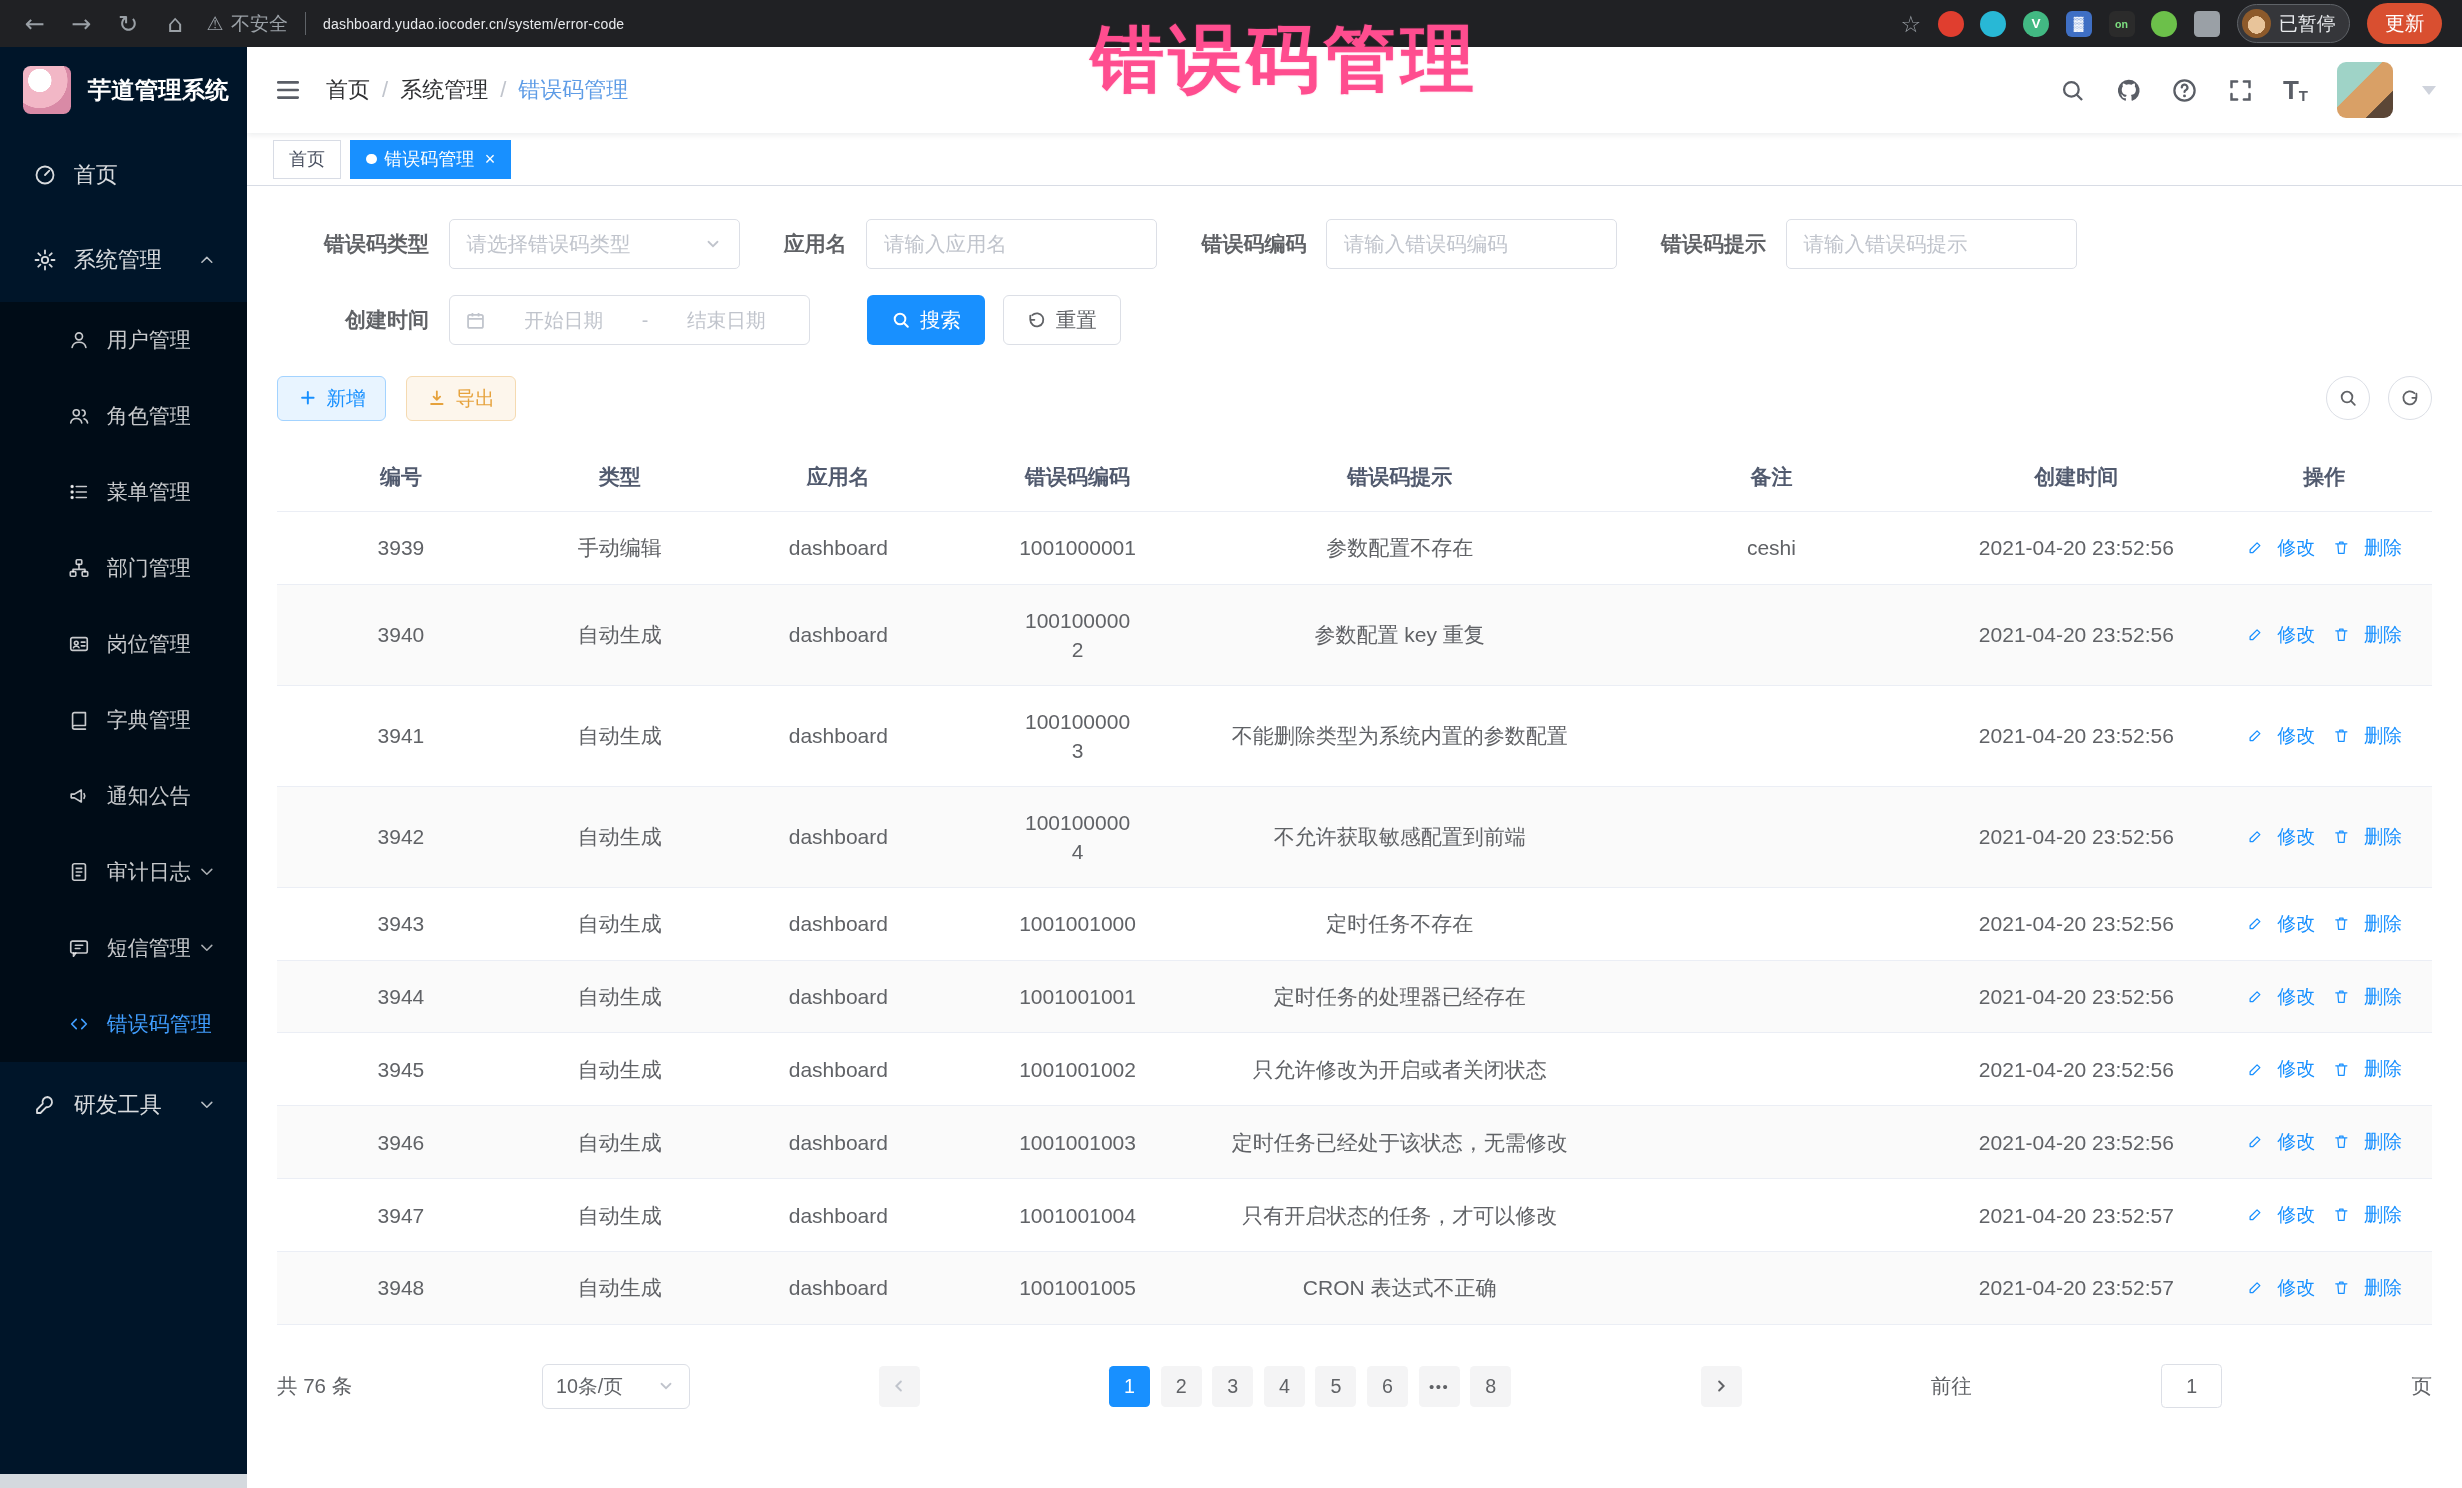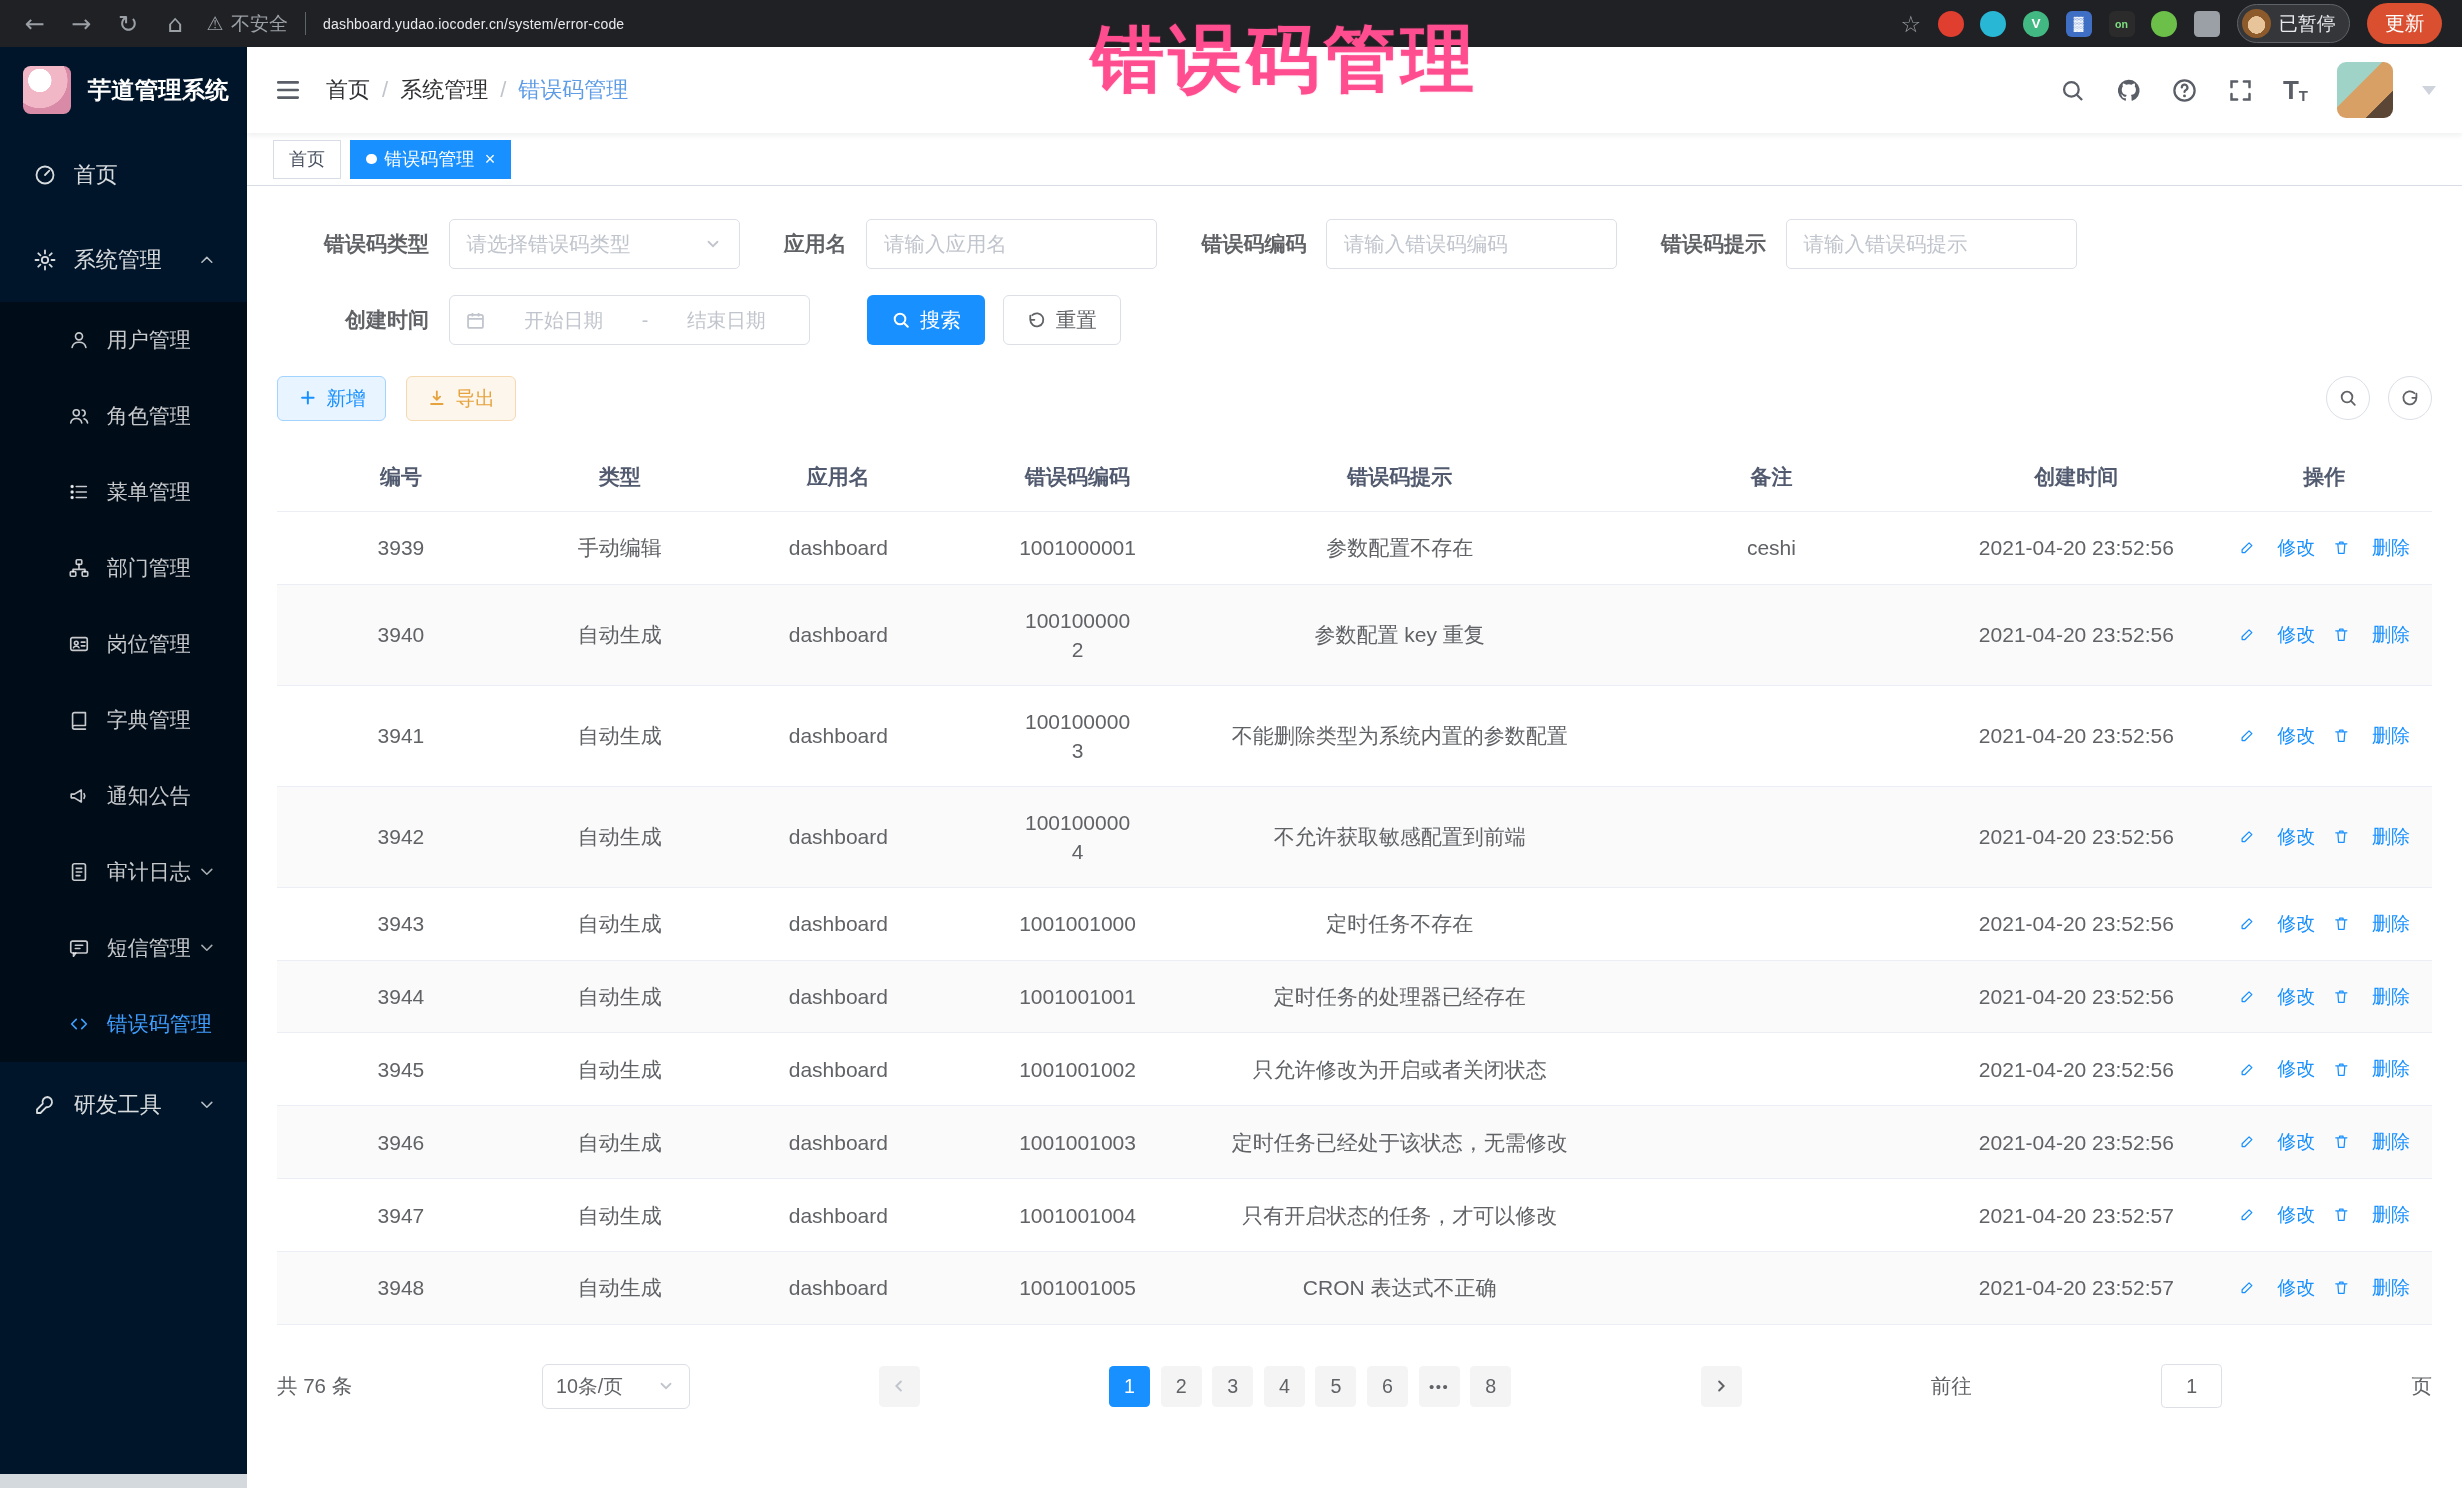--- a/index.html
+++ b/index.html
@@ -96,21 +96,21 @@
   .circle-btn { width:44px; height:44px; border-radius:50%; border:0.8px solid #dcdfe6; display:flex; align-items:center; justify-content:center; color:#606266; cursor:pointer; background:#fff; }
   .circle-btn .icn { width:19.7px; height:19.7px; }
 
   
   table.err-table { width:100%; border-collapse:collapse; table-layout:fixed; }
   .err-table th { font-size:21px; font-weight:bold; color:#515a6e; padding:19.7px 6px; border-bottom:0.8px solid #ebeef5; text-align:center; background:#fff; }
   .err-table td { font-size:21px; color:#606266; padding:21px 6px; border-bottom:0.8px solid #ebeef5; text-align:center; line-height:29px; overflow:hidden; }
   .err-table tbody tr:nth-child(even) { background:#fafafa; }
   .code-wrap { display:inline-block; max-width:9.5ch; word-break:break-all; }
   .op-cell { white-space:nowrap; }
-  .op-link { display:inline-flex; align-items:center; gap:22px; color:#1890ff; font-size:19px; cursor:pointer; margin:0 9px; }
+  .op-link { display:inline-flex; align-items:center; gap:14px; color:#1890ff; font-size:19px; cursor:pointer; margin:0 9px; }
   .op-link .icn { width:16.7px; height:16.7px; }
 
   
   .pagination { display:flex; align-items:center; justify-content:space-between; gap:3px; margin-top:39px; font-size:20.5px; color:#606266; }
   .pg-size { width:148px; height:45px; border:0.8px solid #dcdfe6; border-radius:6px; display:flex; align-items:center; justify-content:space-between; padding:0 13.6px; font-size:19.7px; cursor:pointer; }
   .page-box { min-width:41px; height:41px; border-radius:4.5px; background:#f4f4f5; color:#606266; font-size:19.7px; display:inline-flex; align-items:center; justify-content:center; cursor:pointer; padding:0 6px; }
   .page-box.active { background:#1890ff; color:#fff; }
   .page-box.dots { letter-spacing:1.5px; font-size:15px; }
   .page-nav { width:41px; height:41px; border-radius:4.5px; background:#f4f4f5; display:inline-flex; align-items:center; justify-content:center; cursor:pointer; color:#606266; }
   .page-nav.prev { color:#c0c4cc; }

